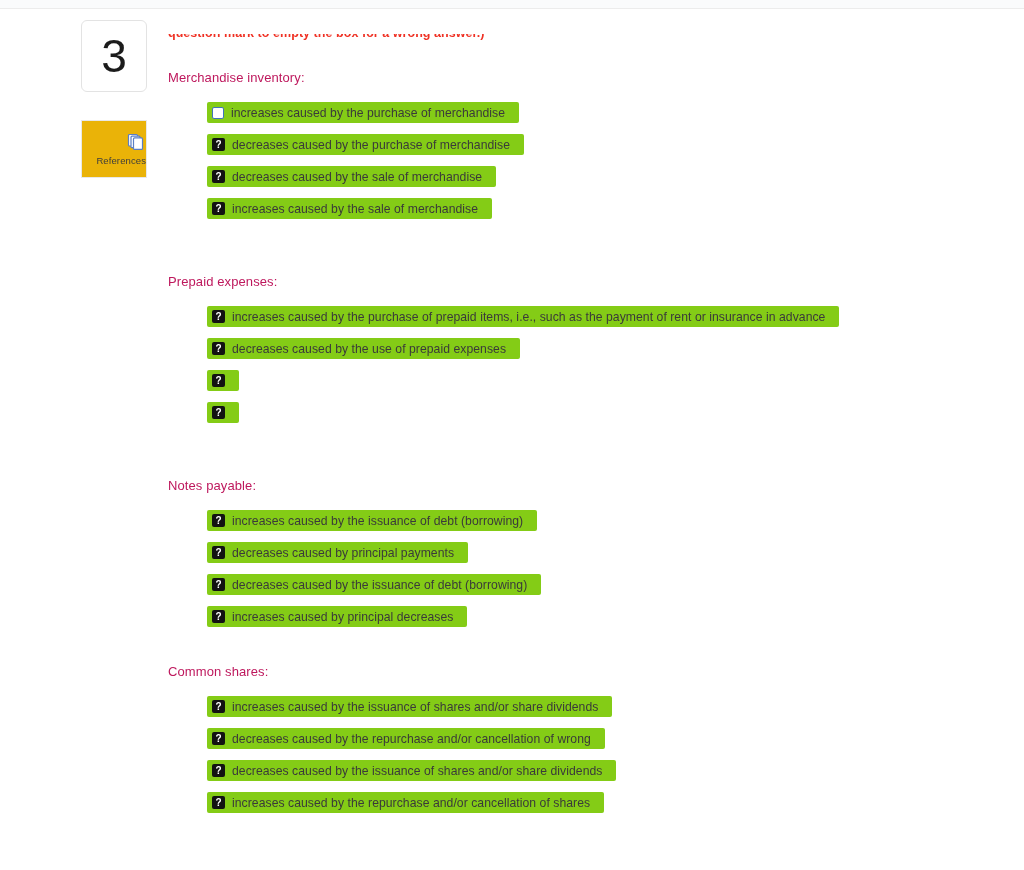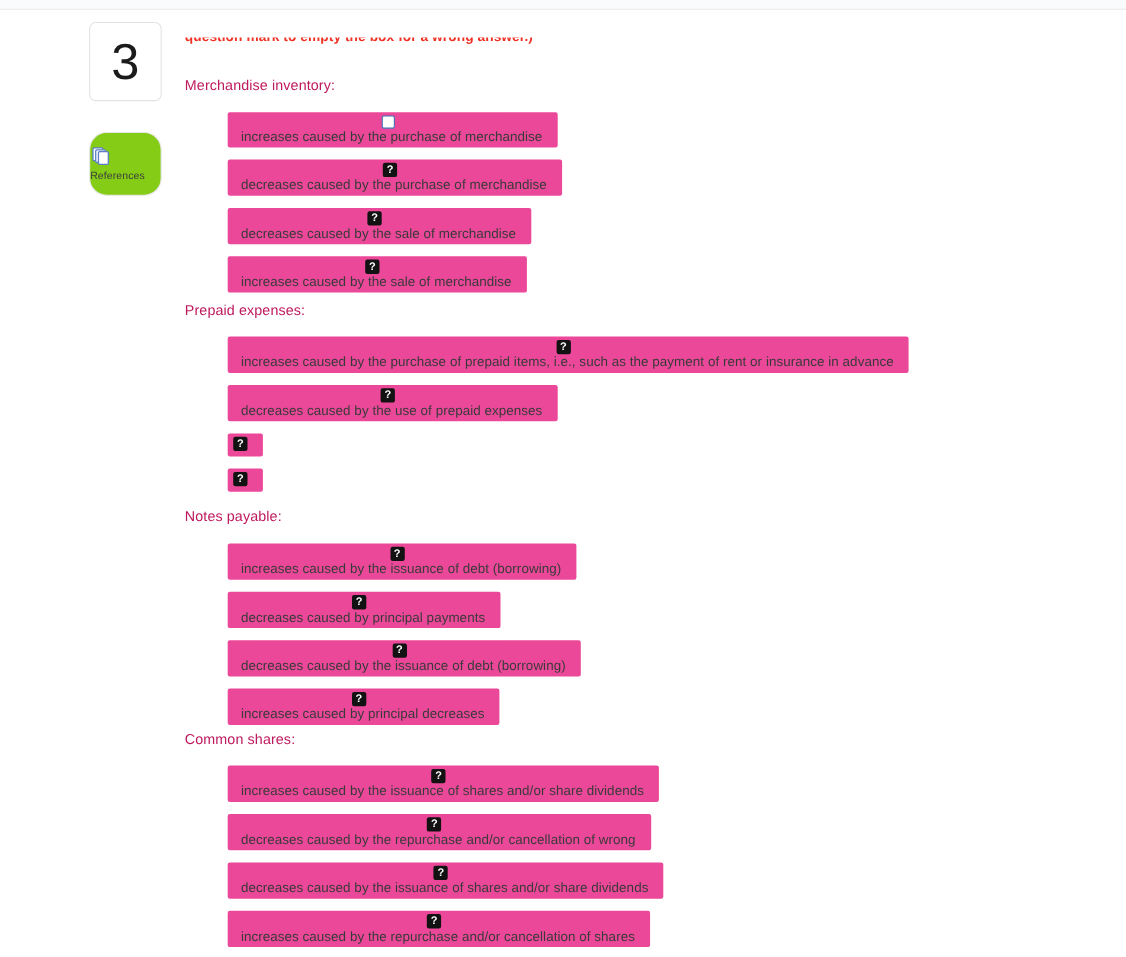--- a/index.html
+++ b/index.html
@@ -53,25 +53,25 @@
     line-height: 1;
     color: #1b1b1b;
     font-weight: 400;
     font-family: "Liberation Sans", sans-serif;
   }
   .references-box {
     margin-top: 28px;
     width: 66px;
     height: 58px;
     border: 1px solid #e8e8e8;
-    border-radius: 16px;
-    background: #84cc16;
+    border-radius: 0;
+    background: #eab308;
     display: flex;
     flex-direction: column;
-    align-items: flex-start;
+    align-items: flex-end;
     justify-content: center;
     gap: 4px;
     cursor: pointer;
   }
   .references-box .ref-label {
     font-size: 9.5px;
     color: #3d3d3d;
     letter-spacing: .1px;
   }
   .ref-icon { width: 20px; height: 18px; display: block; }
@@ -110,25 +110,24 @@
   }
   .options { margin-top: 17px; padding-left: 39px; }
   .option-row {
     display: flex;
     align-items: center;
     margin-bottom: 11px;
   }
   .option {
     display: inline-flex;
     align-items: center;
-    background: #ec4899;
+    background: #84cc16;
     border-radius: 2px;
     padding: 3px 14px 3px 5px;
     min-height: 21px;
-    flex-direction: column;
   }
   .option .label {
     font-size: 12.2px;
     color: #3a3a3a;
     margin-left: 7px;
     white-space: nowrap;
     letter-spacing: .05px;
   }
   
   .broken-img {
@@ -251,21 +250,21 @@
             </div>
             <div class="option-row">
               <label class="option">
                 <span class="broken-img">
                   <span>?</span>
                 </span>
               </label>
             </div>
           </div>
         </div>
-        <div class="section" style="top: 462px;">
+        <div class="section" style="top: 478px;">
           <div class="section-title">Notes payable:</div>
           <div class="options">
             <div class="option-row">
               <label class="option">
                 <span class="broken-img">
                   <span>?</span>
                 </span>
                 <span class="label">increases caused by the issuance of debt (borrowing)</span>
               </label>
             </div>

